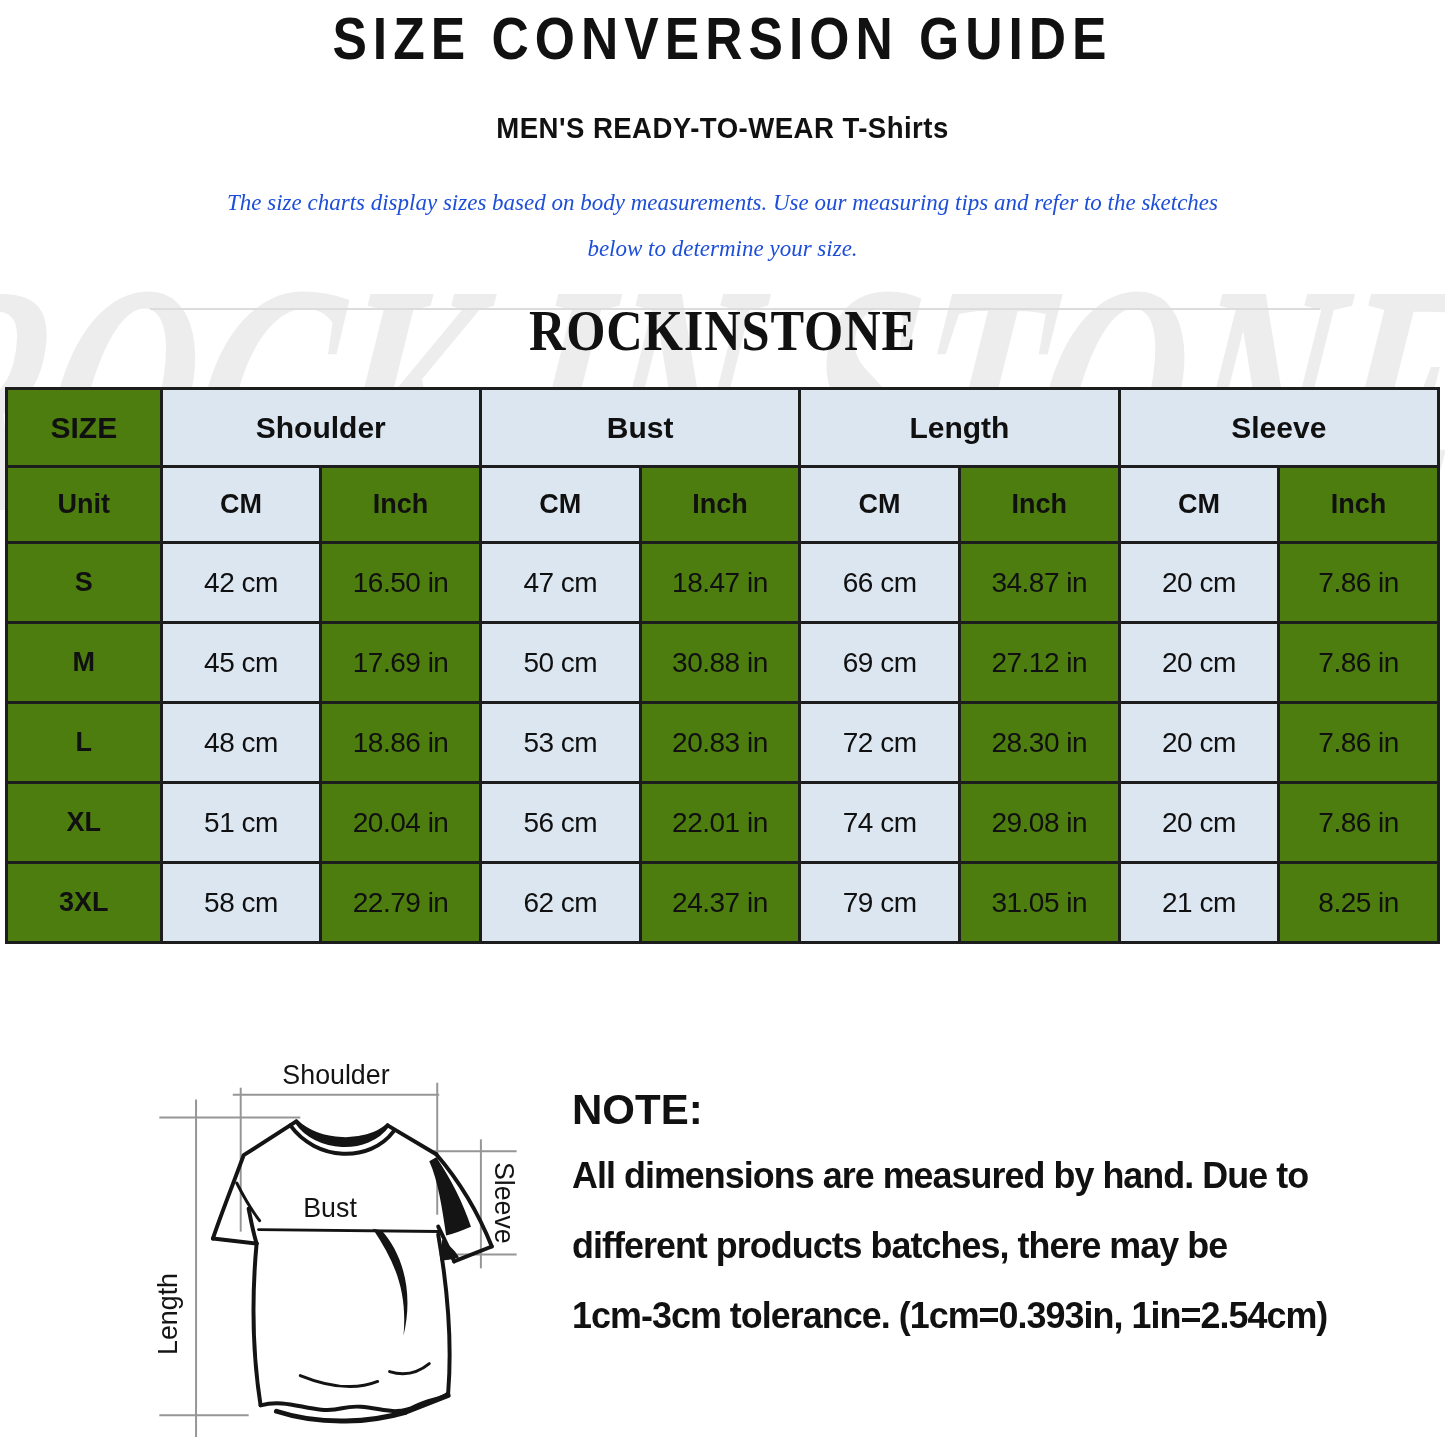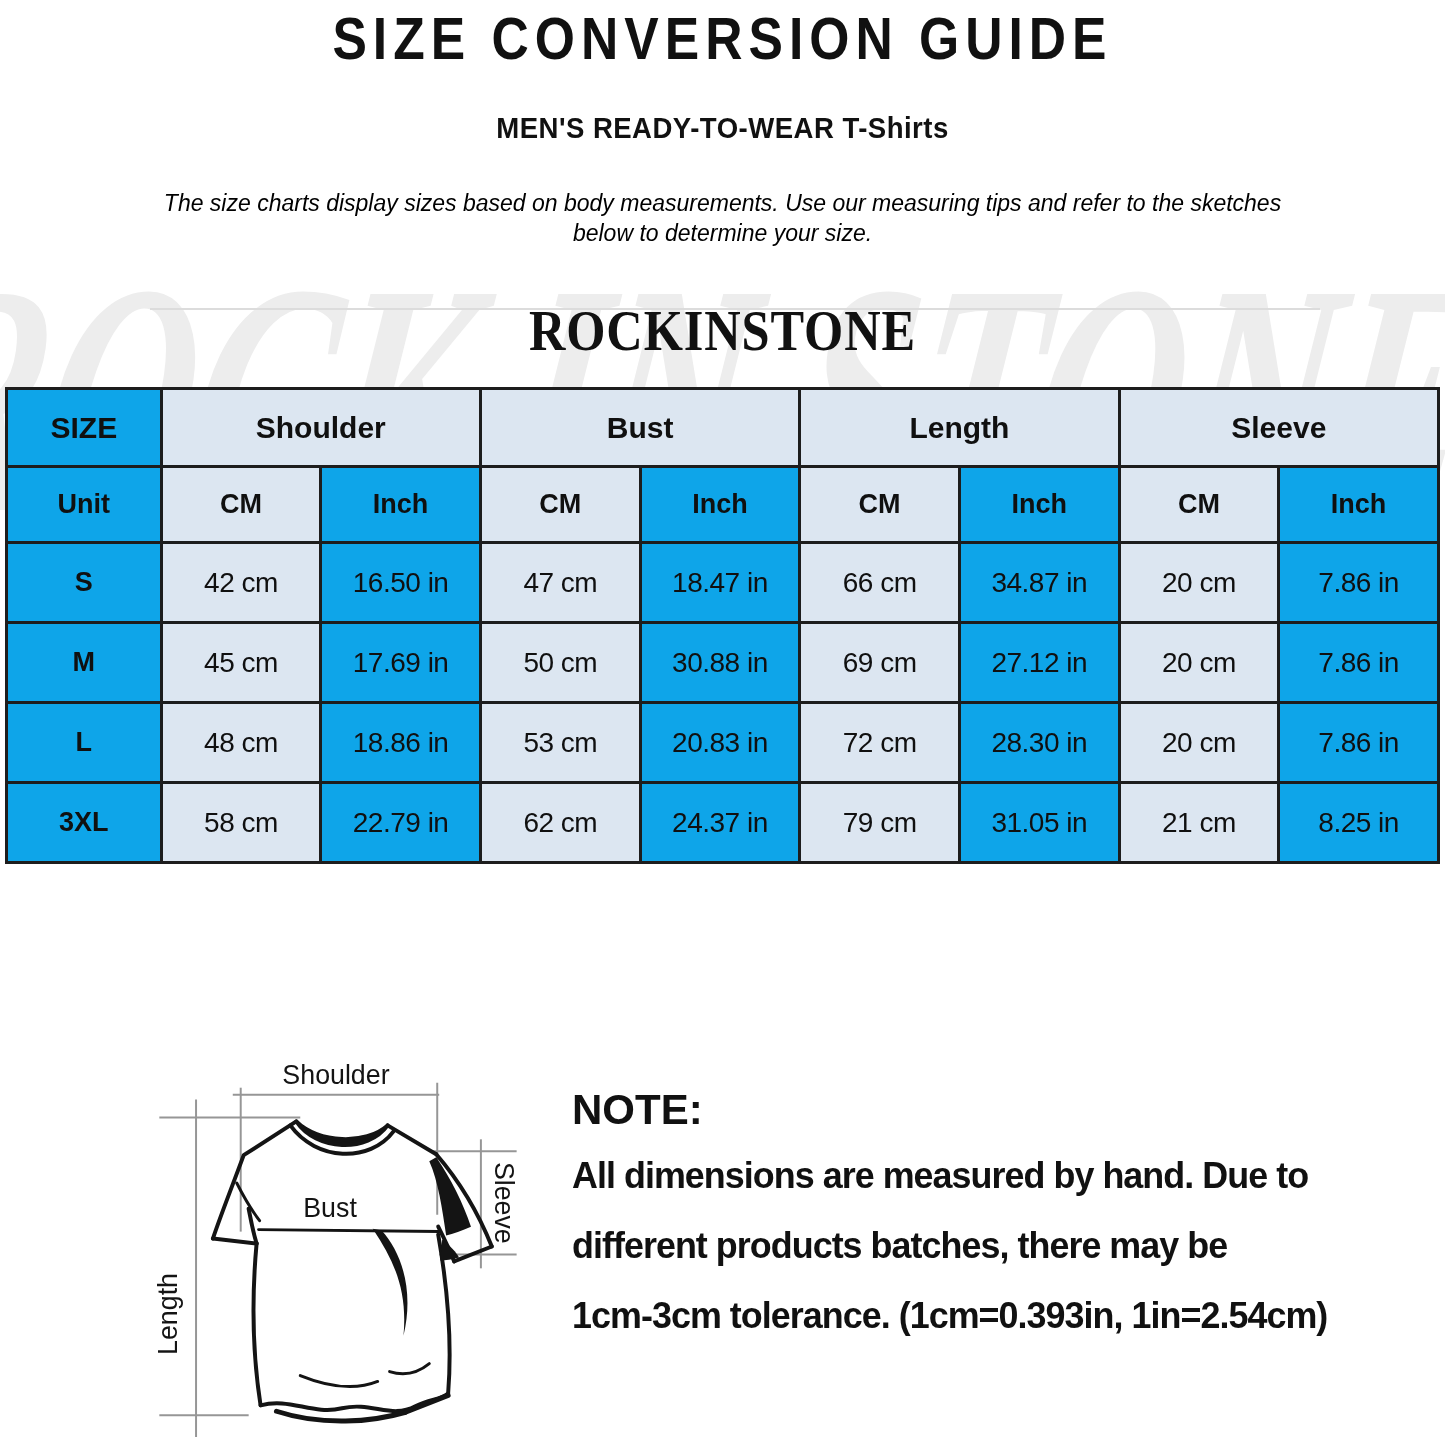--- a/index.html
+++ b/index.html
@@ -17,34 +17,34 @@
   
   .page-title{
     top:4px;font-size:60px;font-weight:bold;letter-spacing:7px;
     transform:scaleX(.86);transform-origin:center;z-index:2;white-space:nowrap;
   }
   .page-subtitle{
     top:112px;font-size:29px;font-weight:bold;letter-spacing:.5px;
     transform:scaleX(.95);transform-origin:center;z-index:2;
   }
   .desc{
-    font-family:Liberation Sans, sans-serif;font-style:italic;
-    font-size:23px;color:#000000;z-index:2;
-  }
-  .desc1{top:190px;} .desc2{top:220px;}
+    font-family:Liberation Serif, serif;font-style:italic;
+    font-size:23px;color:#1d4ed8;z-index:2;
+  }
+  .desc1{top:190px;} .desc2{top:236px;}
   .divider{top:308px;left:150px;width:1170px;height:2px;background:#dcdcdc;z-index:1;}
   .brand{
     top:299px;font-family:"Liberation Serif",serif;font-weight:bold;
     font-size:56px;letter-spacing:1px;transform:scaleX(.9);transform-origin:center;z-index:2;
   }
 
   
   table.size-table{
     position:absolute;top:387px;left:5px;width:1435px;z-index:3;
-    border-collapse:collapse;table-layout:fixed;background:#0ea5e9;
+    border-collapse:collapse;table-layout:fixed;background:#4d7c0f;
   }
   .size-table th,.size-table td{
     border:3px solid #1d1d1d;text-align:center;vertical-align:middle;
     padding:0;overflow:hidden;color:#101010;
   }
   .size-table col.c-size{width:10.8%;}
   .size-table col.c-m{width:11.15%;}
   tr.grp-row{height:78px;} tr.unit-row{height:76px;padding-left:9px;} tr.data-row{height:80px;}
   .grp{font-size:30px;font-weight:bold;letter-spacing:0;}
   .unit{font-size:27px;font-weight:bold;}
@@ -134,20 +134,31 @@
     <td class="val">7.86 in</td>
   </tr>
   <tr class="data-row">
     <td class="szc">L</td>
     <td class="val blue">48 cm</td>
     <td class="val">18.86 in</td>
     <td class="val blue">53 cm</td>
     <td class="val">20.83 in</td>
     <td class="val blue">72 cm</td>
     <td class="val">28.30 in</td>
+    <td class="val blue">20 cm</td>
+    <td class="val">7.86 in</td>
+  </tr>
+  <tr class="data-row">
+    <td class="szc">XL</td>
+    <td class="val blue">51 cm</td>
+    <td class="val">20.04 in</td>
+    <td class="val blue">56 cm</td>
+    <td class="val">22.01 in</td>
+    <td class="val blue">74 cm</td>
+    <td class="val">29.08 in</td>
     <td class="val blue">20 cm</td>
     <td class="val">7.86 in</td>
   </tr>
   <tr class="data-row">
     <td class="szc">3XL</td>
     <td class="val blue">58 cm</td>
     <td class="val">22.79 in</td>
     <td class="val blue">62 cm</td>
     <td class="val">24.37 in</td>
     <td class="val blue">79 cm</td>

